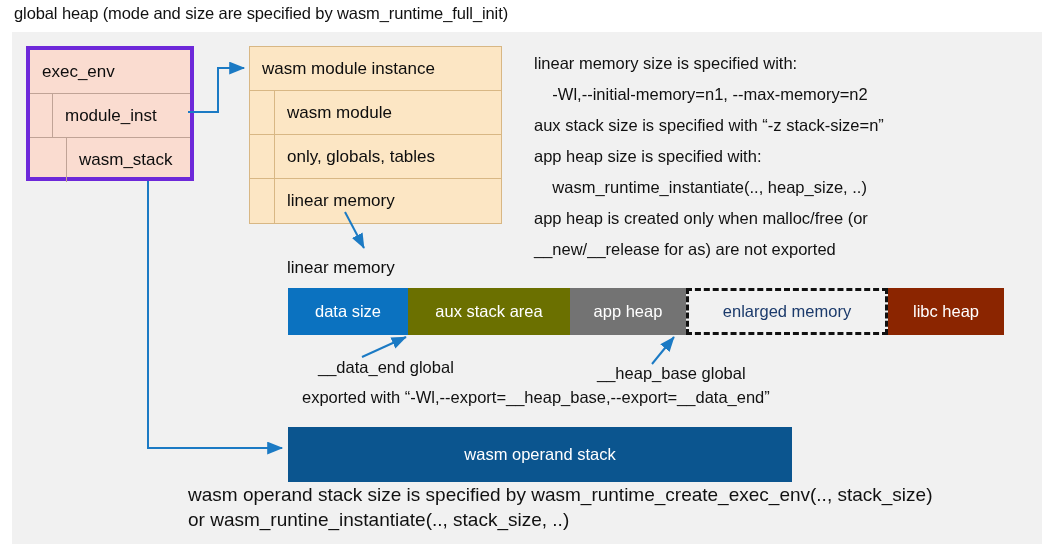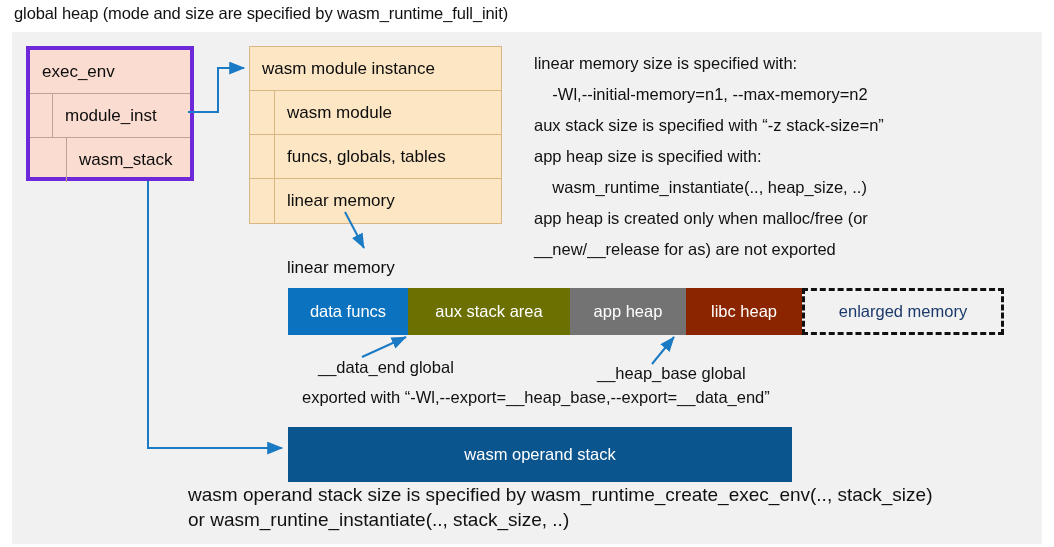--- a/index.html
+++ b/index.html
@@ -241,43 +241,43 @@
   <div class="boxgroup wmi">
     <div class="row r-head">
       <div class="cellpad">wasm module instance</div>
     </div>
     <div class="row r-sub">
       <div class="gutter"></div>
       <div class="cellpad">wasm module</div>
     </div>
     <div class="row r-sub">
       <div class="gutter"></div>
-      <div class="cellpad">funcs, globals, tables</div>
+      <div class="cellpad">only, globals, tables</div>
     </div>
     <div class="row r-sub">
       <div class="gutter"></div>
       <div class="cellpad">linear memory</div>
     </div>
   </div>
 
   <div class="note-right">linear memory size is specified with:
     -Wl,--initial-memory=n1, --max-memory=n2
 aux stack size is specified with “-z stack-size=n”
 app heap size is specified with:
     wasm_runtime_instantiate(.., heap_size, ..)
 app heap is created only when malloc/free (or
 __new/__release for as) are not exported</div>
 
   <div class="lm-label">linear memory</div>
   <div class="membar">
-    <div class="seg seg-data">data funcs</div>
+    <div class="seg seg-data">data size</div>
     <div class="seg seg-aux">aux stack area</div>
     <div class="seg seg-app">app heap</div>
+    <div class="seg seg-enlarged">enlarged memory</div>
     <div class="seg seg-libc">libc heap</div>
-    <div class="seg seg-enlarged">enlarged memory</div>
   </div>
 
   <div class="ann-data-end">__data_end global</div>
   <div class="ann-heap-base">__heap_base global</div>
   <div class="ann-exported">exported with “-Wl,--export=__heap_base,--export=__data_end”</div>
 
   <div class="opstack">wasm operand stack</div>
   <div class="note-bottom">wasm operand stack size is specified by wasm_runtime_create_exec_env(.., stack_size)
 or wasm_runtine_instantiate(.., stack_size, ..)</div>
 

